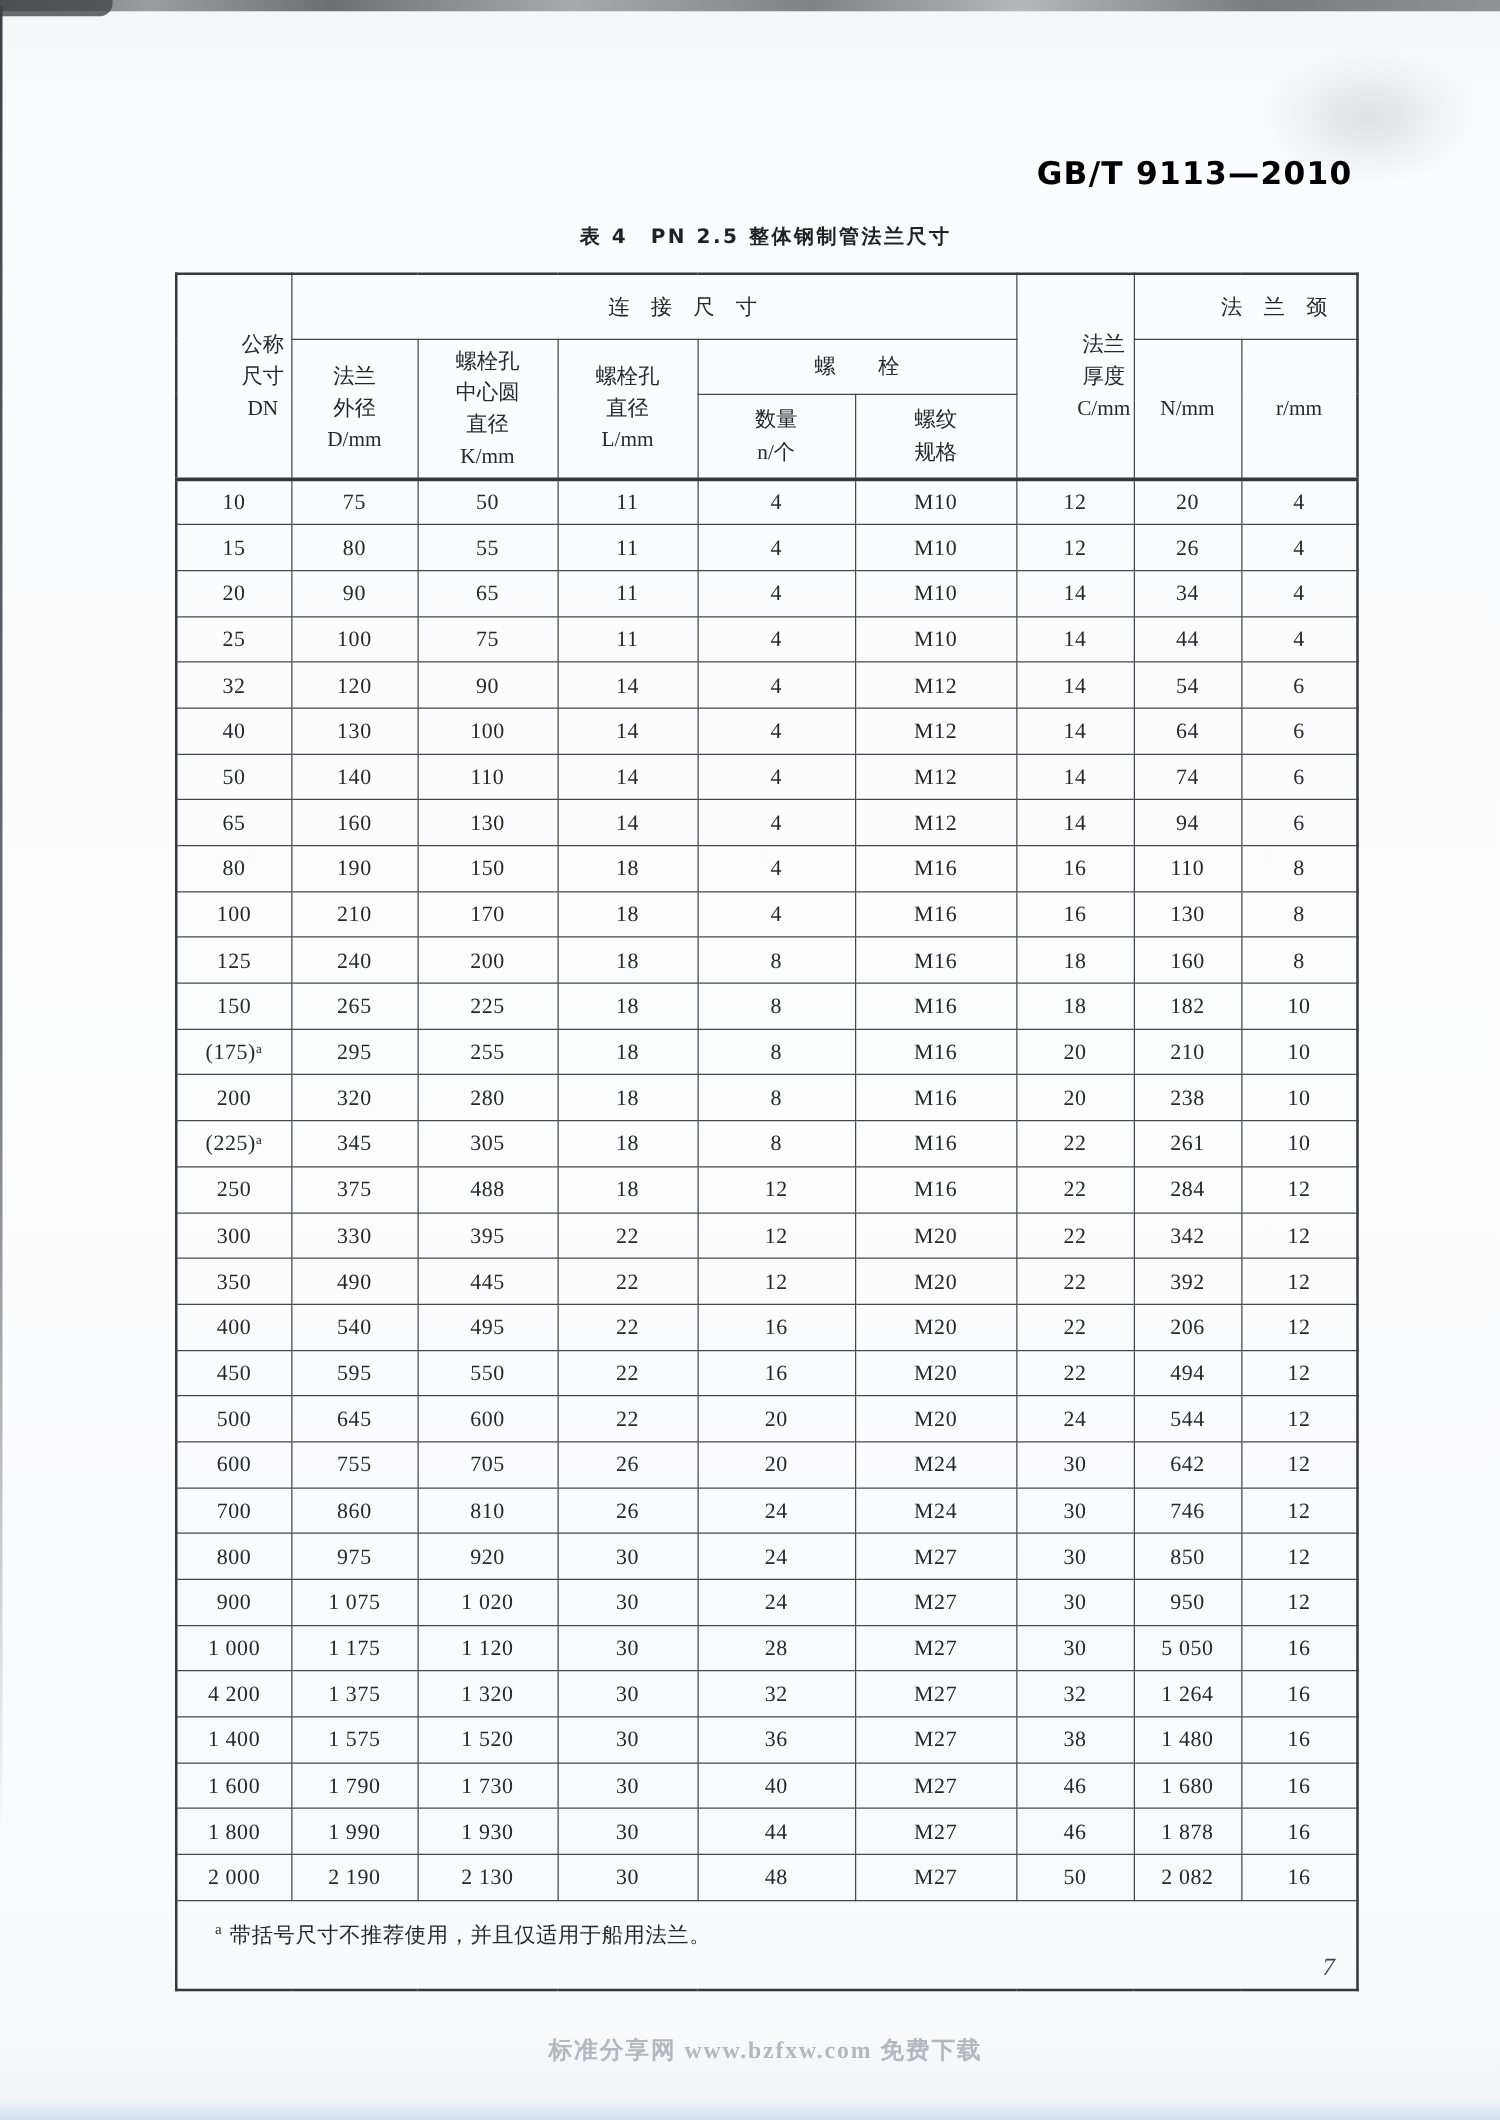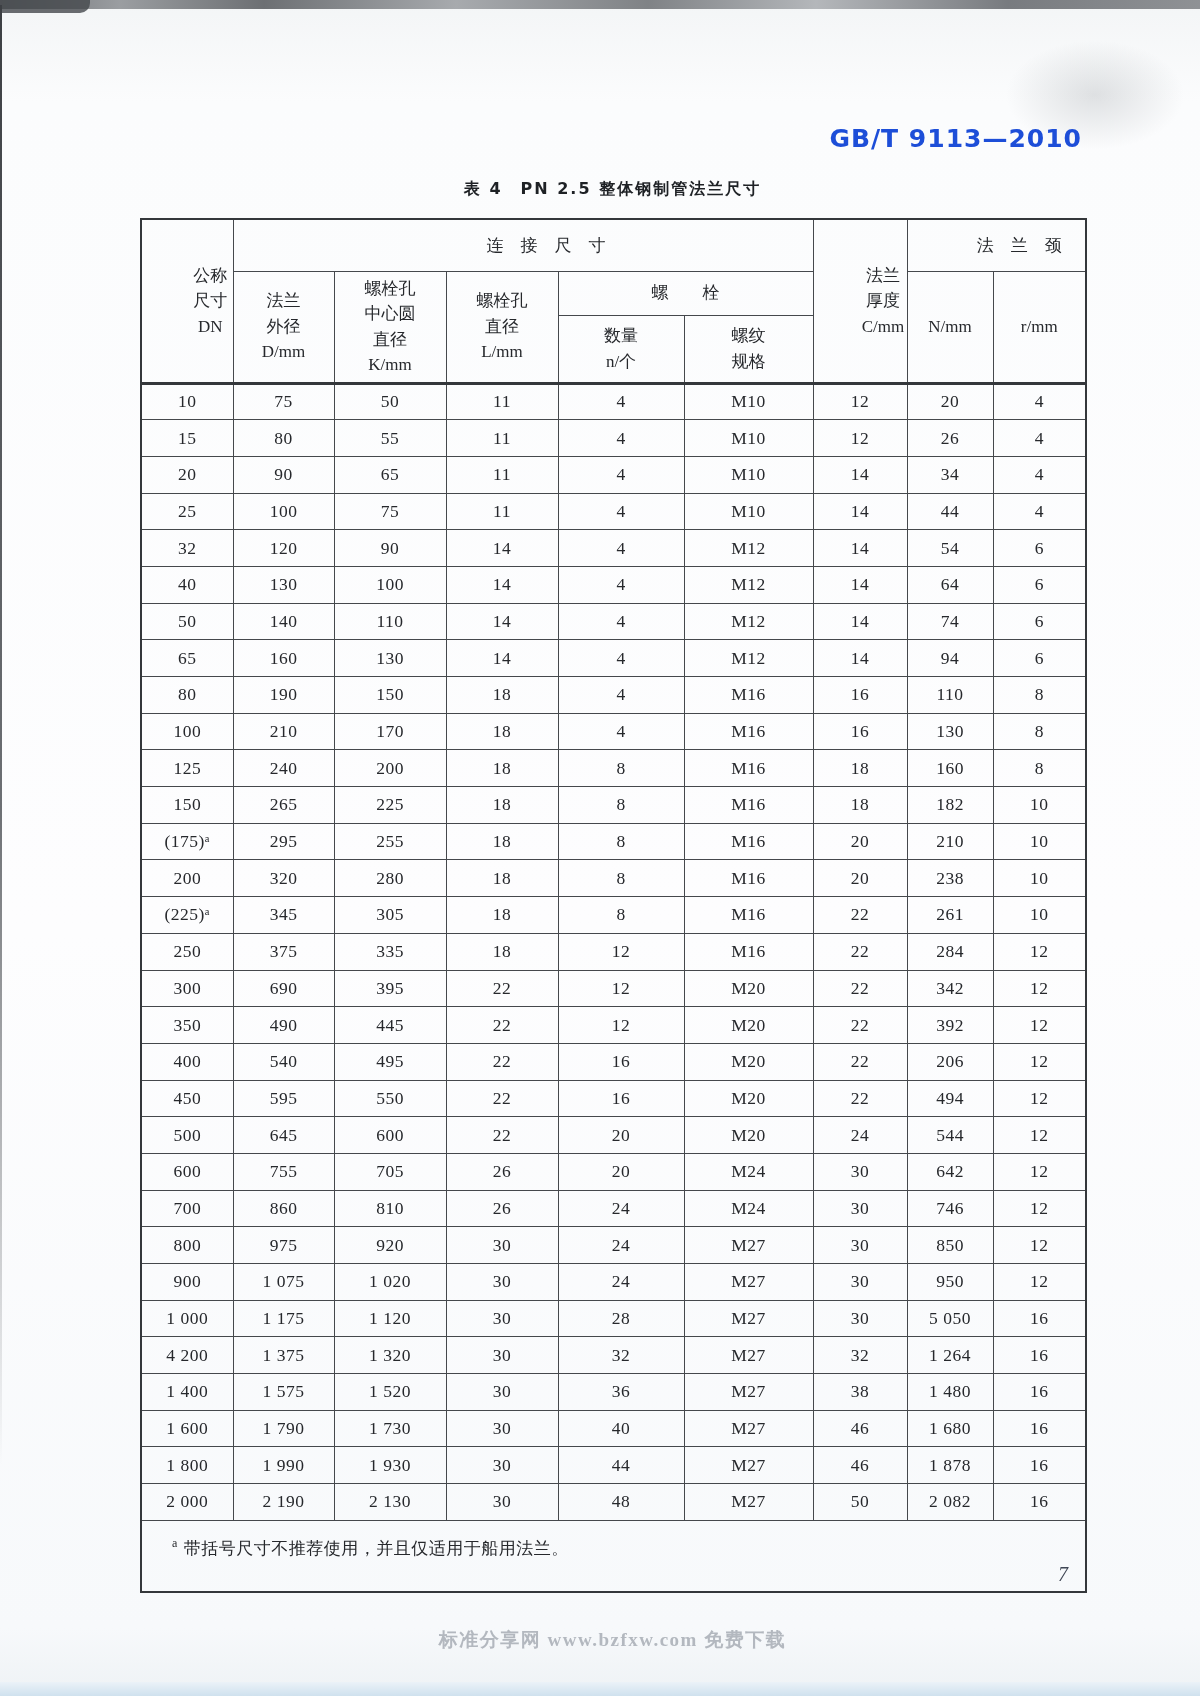--- a/index.html
+++ b/index.html
@@ -20,21 +20,21 @@
     background:linear-gradient(180deg,#3c3f43 0%,#6d7074 55%, rgba(125,128,132,0) 100%); }
   .scan-smudge { position:absolute; right:15px; top:40px; width:180px; height:110px;
     background:radial-gradient(ellipse at center, rgba(148,153,158,.28), rgba(148,153,158,0) 70%); }
   .scan-bottom { position:absolute; left:0; bottom:0; width:1200px; height:14px;
     background:linear-gradient(180deg,#ebf2f8 0%, #cfe1ee 100%); }
 
   
   .doc-code {
     position:absolute; top:124px; right:118px;
     font-family:"DejaVu Sans","Liberation Sans",sans-serif;
-    font-weight:bold; font-size:25px; letter-spacing:1px; color:#1d4ed8;
+    font-weight:bold; font-size:25px; letter-spacing:1px; color:#000000;
   }
   .table-title {
     position:absolute; top:179px; left:140px; width:945px; text-align:center;
     font-family:"DejaVu Sans","Liberation Sans",sans-serif;
     font-weight:bold; font-size:16px; letter-spacing:2px; color:#1e2125;
   }
   .page-number {
     position:absolute; top:1563px; left:1058px;
     font-size:20px; color:#3f4654; font-style:italic;
   }
@@ -288,31 +288,31 @@
           <td>18</td>
           <td>8</td>
           <td>M16</td>
           <td>22</td>
           <td>261</td>
           <td>10</td>
         </tr>
         <tr>
           <td>250</td>
           <td>375</td>
-          <td>335</td>
+          <td>488</td>
           <td>18</td>
           <td>12</td>
           <td>M16</td>
           <td>22</td>
           <td>284</td>
           <td>12</td>
         </tr>
         <tr>
           <td>300</td>
-          <td>690</td>
+          <td>330</td>
           <td>395</td>
           <td>22</td>
           <td>12</td>
           <td>M20</td>
           <td>22</td>
           <td>342</td>
           <td>12</td>
         </tr>
         <tr>
           <td>350</td>

